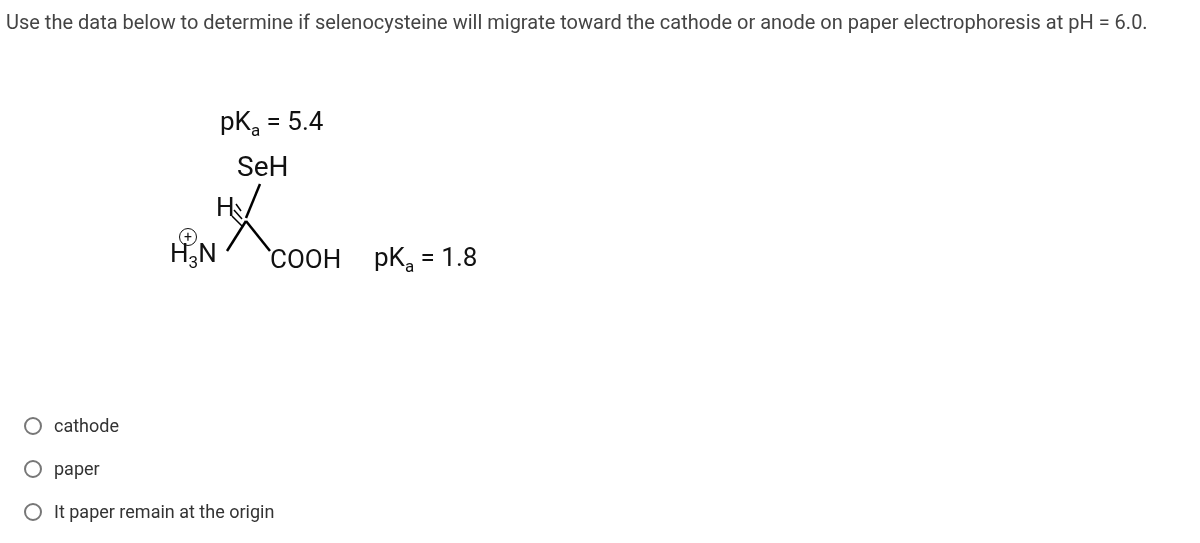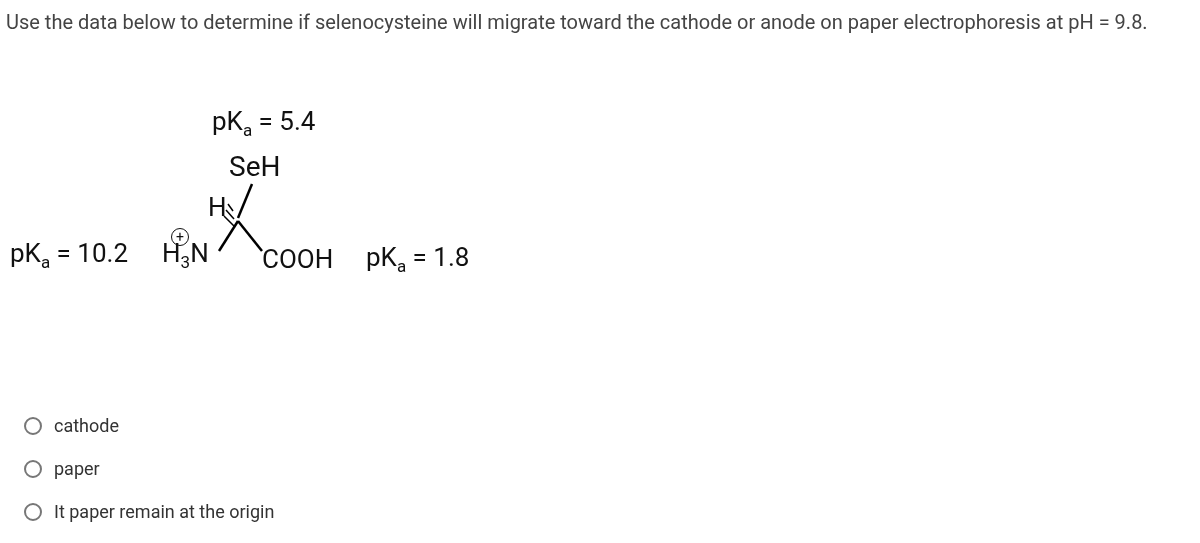--- a/index.html
+++ b/index.html
@@ -19,21 +19,21 @@
     .question-text {
       font-size: 20px;
       color: #444;
       padding: 8px 10px 0 6px;
       font-weight: 400;
       line-height: 1.4;
     }
     .diagram-area {
       position: relative;
       margin-top: 70px;
-      margin-left: 4px;
+      margin-left: 12px;
       height: 220px;
     }
     .pka-seh {
       position: absolute;
       left: 208px;
       top: 0;
       font-size: 26px;
       color: #111;
       font-weight: 400;
     }
@@ -133,21 +133,21 @@
     }
     .option-label {
       font-size: 18px;
       color: #333;
       font-weight: 400;
     }
   </style>
 </head>
 <body>
 
-<div class="question-text">Use the data below to determine if selenocysteine will migrate toward the cathode or anode on paper electrophoresis at pH = 9.8.</div>
+<div class="question-text">Use the data below to determine if selenocysteine will migrate toward the cathode or anode on paper electrophoresis at pH = 6.0.</div>
 
 <div class="diagram-area">
   <svg class="svg-bonds" width="500" height="220">
 
     <line x1="248" y1="78" x2="234" y2="112" stroke="#000" stroke-width="2.5"></line>
 
     <line x1="220" y1="110" x2="231" y2="121" stroke="#000" stroke-width="1.5"></line>
     <line x1="222" y1="104" x2="230" y2="113" stroke="#000" stroke-width="1.5"></line>
     <line x1="224" y1="98" x2="229" y2="105" stroke="#000" stroke-width="1.5"></line>
 
@@ -155,23 +155,20 @@
 
     <line x1="234" y1="115" x2="258" y2="145" stroke="#000" stroke-width="2.5"></line>
   </svg>
 
   <div class="pka-seh">
     <span>pK</span><span class="sub">a</span><span> = </span><span>5.4</span>
   </div>
   <div class="seh-label">SeH</div>
   <div class="h-label">H</div>
   <div class="plus-circle">+</div>
-  <div class="pka-amine">
-    <span>pK</span><span class="sub">a</span><span> = 10.2</span>
-  </div>
   <div class="h3n-label">
     <span>H</span><span class="sub">3</span><span>N</span>
   </div>
   <div class="cooh-label">COOH</div>
   <div class="pka-cooh">
     <span>pK</span><span class="sub">a</span><span> = 1.8</span>
   </div>
 </div>
 
 <div class="options">

